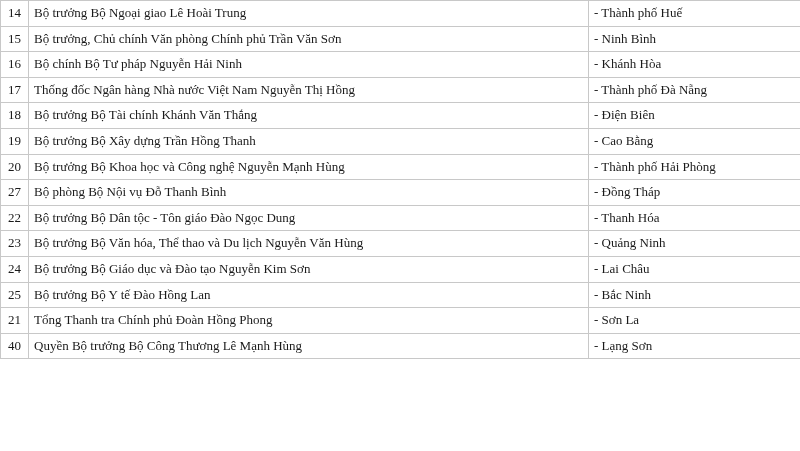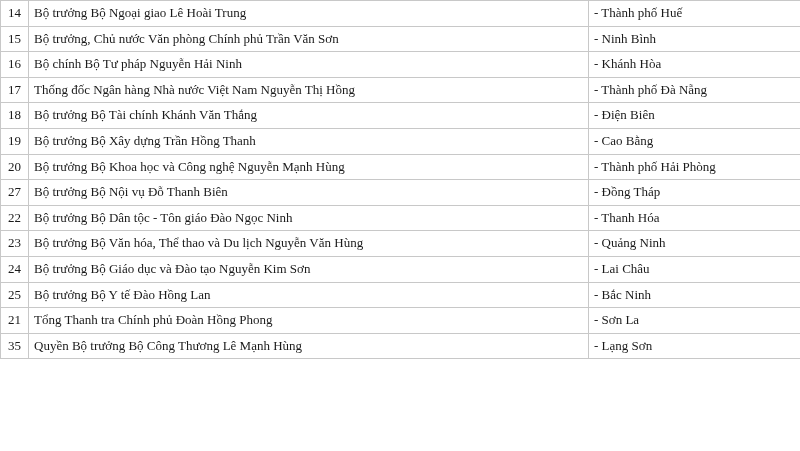--- a/index.html
+++ b/index.html
@@ -53,21 +53,21 @@
 
 <table class="doc-table">
   <tbody>
     <tr>
       <td class="col-index">14</td>
       <td class="col-title">Bộ trưởng Bộ Ngoại giao Lê Hoài Trung</td>
       <td class="col-place">- Thành phố Huế</td>
     </tr>
     <tr>
       <td class="col-index">15</td>
-      <td class="col-title">Bộ trưởng, Chủ nước Văn phòng Chính phủ Trần Văn Sơn</td>
+      <td class="col-title">Bộ trưởng, Chủ chính Văn phòng Chính phủ Trần Văn Sơn</td>
       <td class="col-place">- Ninh Bình</td>
     </tr>
     <tr>
       <td class="col-index">16</td>
       <td class="col-title">Bộ chính Bộ Tư pháp Nguyễn Hải Ninh</td>
       <td class="col-place">- Khánh Hòa</td>
     </tr>
     <tr>
       <td class="col-index">17</td>
       <td class="col-title">Thống đốc Ngân hàng Nhà nước Việt Nam Nguyễn Thị Hồng</td>
@@ -83,26 +83,26 @@
       <td class="col-title">Bộ trưởng Bộ Xây dựng Trần Hồng Thanh</td>
       <td class="col-place">- Cao Bằng</td>
     </tr>
     <tr>
       <td class="col-index">20</td>
       <td class="col-title">Bộ trưởng Bộ Khoa học và Công nghệ Nguyễn Mạnh Hùng</td>
       <td class="col-place">- Thành phố Hải Phòng</td>
     </tr>
     <tr>
       <td class="col-index">27</td>
-      <td class="col-title">Bộ trưởng Bộ Nội vụ Đỗ Thanh Biên</td>
+      <td class="col-title">Bộ phòng Bộ Nội vụ Đỗ Thanh Bình</td>
       <td class="col-place">- Đồng Tháp</td>
     </tr>
     <tr>
       <td class="col-index">22</td>
-      <td class="col-title">Bộ trưởng Bộ Dân tộc - Tôn giáo Đào Ngọc Ninh</td>
+      <td class="col-title">Bộ trưởng Bộ Dân tộc - Tôn giáo Đào Ngọc Dung</td>
       <td class="col-place">- Thanh Hóa</td>
     </tr>
     <tr>
       <td class="col-index">23</td>
       <td class="col-title">Bộ trưởng Bộ Văn hóa, Thể thao và Du lịch Nguyễn Văn Hùng</td>
       <td class="col-place">- Quảng Ninh</td>
     </tr>
     <tr>
       <td class="col-index">24</td>
       <td class="col-title">Bộ trưởng Bộ Giáo dục và Đào tạo Nguyễn Kim Sơn</td>
@@ -112,18 +112,18 @@
       <td class="col-index">25</td>
       <td class="col-title">Bộ trưởng Bộ Y tế Đào Hồng Lan</td>
       <td class="col-place">- Bắc Ninh</td>
     </tr>
     <tr>
       <td class="col-index">21</td>
       <td class="col-title">Tổng Thanh tra Chính phủ Đoàn Hồng Phong</td>
       <td class="col-place">- Sơn La</td>
     </tr>
     <tr>
-      <td class="col-index">35</td>
+      <td class="col-index">40</td>
       <td class="col-title">Quyền Bộ trưởng Bộ Công Thương Lê Mạnh Hùng</td>
       <td class="col-place">- Lạng Sơn</td>
     </tr>
   </tbody>
 </table>
 
 </body></html>

